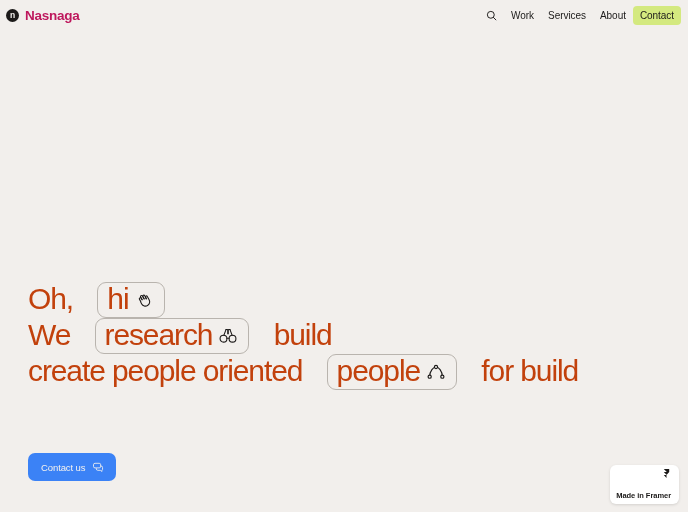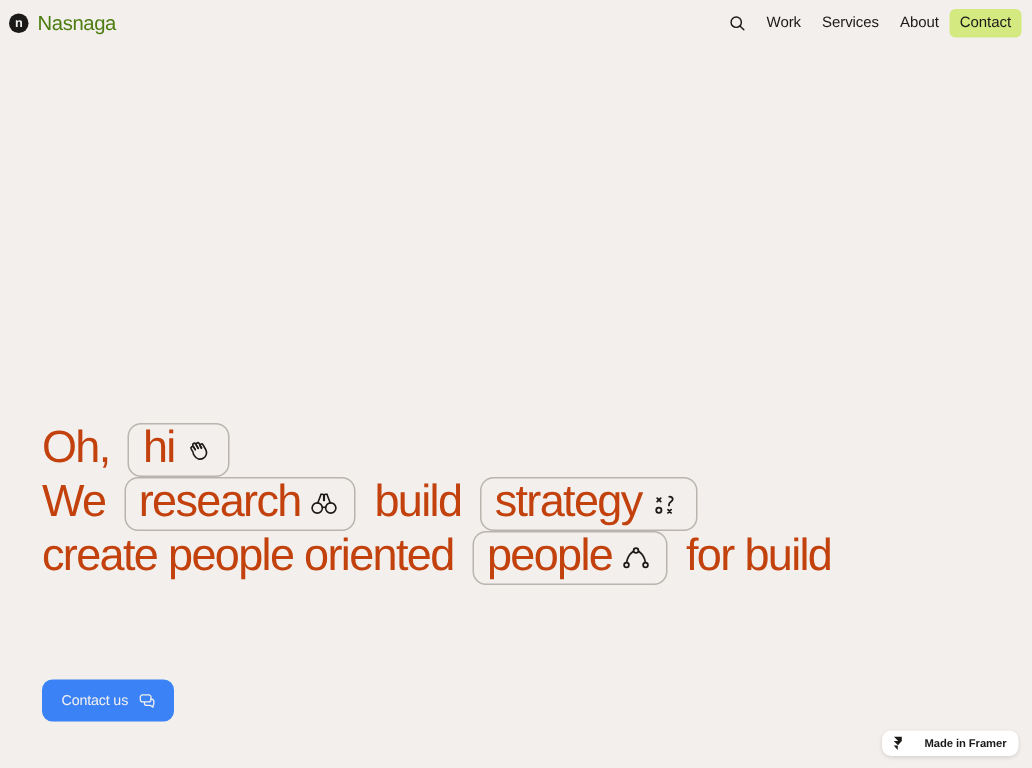--- a/index.html
+++ b/index.html
@@ -51,23 +51,23 @@
     background: #1c1a19;
     color: #f2efec;
     font-size: 8.5px;
     line-height: 13px;
     text-align: center;
     font-weight: 700;
     letter-spacing: -0.2px;
   }
   .brand-name {
     font-size: 13.5px;
-    color: #4d7c0f;
+    color: #be185d;
     letter-spacing: -0.25px;
-    font-weight: 400;
+    font-weight: 700;
   }
 
   .nav {
     display: flex;
     align-items: center;
     gap: 0px;
   }
   .nav-search {
     display: flex;
     align-items: center;
@@ -114,21 +114,21 @@
 
   .pill {
     display: inline-flex;
     align-items: center;
     gap: 5px;
     border: 1px solid #b9b4ae;
     border-radius: 9px;
     padding: 1px 9px 3px 9px;
     vertical-align: baseline;
     line-height: 30px;
-    margin: 0 5px;
+    margin: 0 17px;
     background: transparent;
     cursor: default;
   }
   .pill .pill-text {
     letter-spacing: -1.1px;
   }
   .pill .pill-icon {
     display: inline-flex;
     align-items: center;
     justify-content: center;
@@ -169,20 +169,21 @@
     right: 9px;
     bottom: 8px;
     display: inline-flex;
     align-items: flex-end;
     gap: 13px;
     background: #ffffff;
     border-radius: 6px;
     padding: 4px 8px 4px 6px;
     box-shadow: 0 1px 3px rgba(0,0,0,0.13);
     cursor: pointer;
+    flex-direction: column;
   }
   .framer-badge .fb-label {
     font-size: 7.5px;
     color: #1c1a19;
     font-weight: 600;
     letter-spacing: -0.05px;
     white-space: nowrap;
   }
   .framer-badge .fb-icon {
     display: inline-flex;
@@ -243,31 +244,21 @@
               <svg width="20" height="20" viewBox="0 0 24 24" fill="none" aria-hidden="true">
                 <path d="M9.6 4.2h1.3c.5 0 .9.4.9.9v4.1" stroke="#1c1a19" stroke-width="1.3" stroke-linecap="round"></path>
                 <path d="M14.4 4.2h-1.3c-.5 0-.9.4-.9.9v4.1" stroke="#1c1a19" stroke-width="1.3" stroke-linecap="round"></path>
                 <path d="M9.6 4.4 7.0 11.2" stroke="#1c1a19" stroke-width="1.3" stroke-linecap="round"></path>
                 <path d="M14.4 4.4 17.0 11.2" stroke="#1c1a19" stroke-width="1.3" stroke-linecap="round"></path>
                 <circle cx="6.6" cy="15.2" r="4.1" stroke="#1c1a19" stroke-width="1.3"></circle>
                 <circle cx="17.4" cy="15.2" r="4.1" stroke="#1c1a19" stroke-width="1.3"></circle>
                 <path d="M10.6 14.6h2.8" stroke="#1c1a19" stroke-width="1.3" stroke-linecap="round"></path>
               </svg>
             </span>
-          </span><span> build </span><span class="pill">
-            <span class="pill-text">strategy</span>
-            <span class="pill-icon">
-              <svg width="19" height="19" viewBox="0 0 24 24" fill="none" aria-hidden="true">
-                <path d="M5.2 6.4 8.2 9.4M8.2 6.4 5.2 9.4" stroke="#1c1a19" stroke-width="1.5" stroke-linecap="round"></path>
-                <circle cx="6.6" cy="16.6" r="2.2" stroke="#1c1a19" stroke-width="1.5"></circle>
-                <path d="M15.4 5.2c1.9 0 2.9 1 2.9 2.2 0 1.5-1.6 1.9-2.5 2.9-.6.7-.7 1.4-.7 2.3" stroke="#1c1a19" stroke-width="1.5" stroke-linecap="round" stroke-linejoin="round"></path>
-                <path d="M14.3 16.2 16.9 18.8M16.9 16.2 14.3 18.8" stroke="#1c1a19" stroke-width="1.5" stroke-linecap="round"></path>
-              </svg>
-            </span>
-          </span>
+          </span><span> build </span>
       </span>
 
       <span class="hl-line">
         <span>create people oriented </span><span class="pill">
             <span class="pill-text">people</span>
             <span class="pill-icon">
               <svg width="20" height="20" viewBox="0 0 24 24" fill="none" aria-hidden="true">
                 <path d="M4.4 17.6C4.4 10.6 9.0 6.0 12.0 6.0s7.6 4.6 7.6 11.6" stroke="#1c1a19" stroke-width="1.4" stroke-linecap="round"></path>
                 <circle cx="12.0" cy="6.0" r="1.9" stroke="#1c1a19" stroke-width="1.4" fill="#f2efec"></circle>
                 <circle cx="4.4" cy="17.6" r="1.9" stroke="#1c1a19" stroke-width="1.4" fill="#f2efec"></circle>

